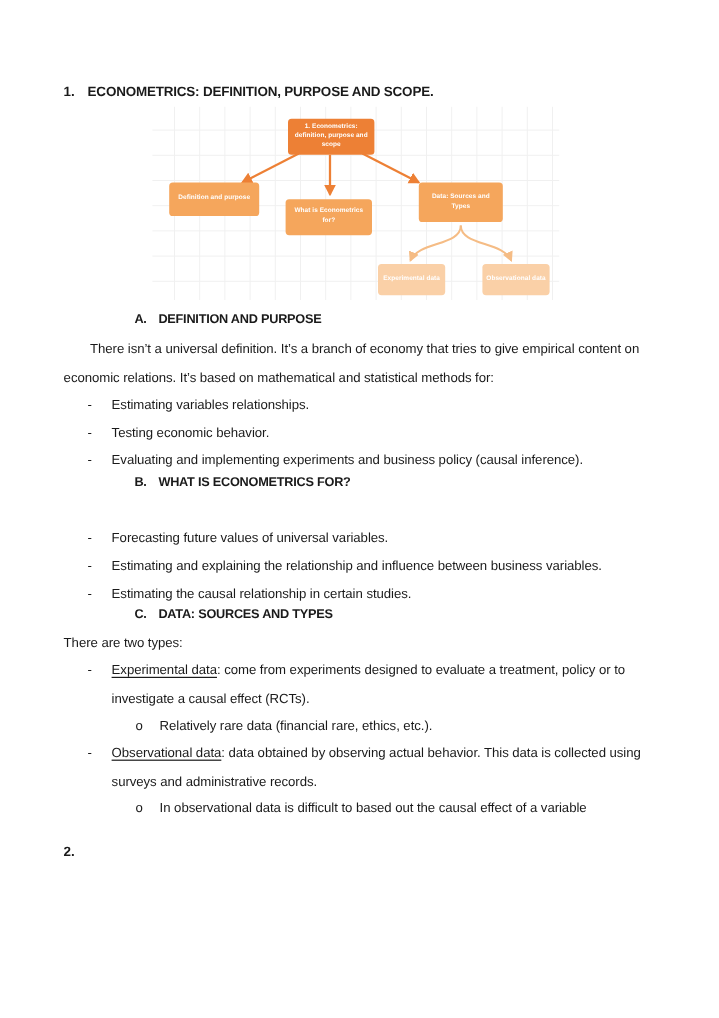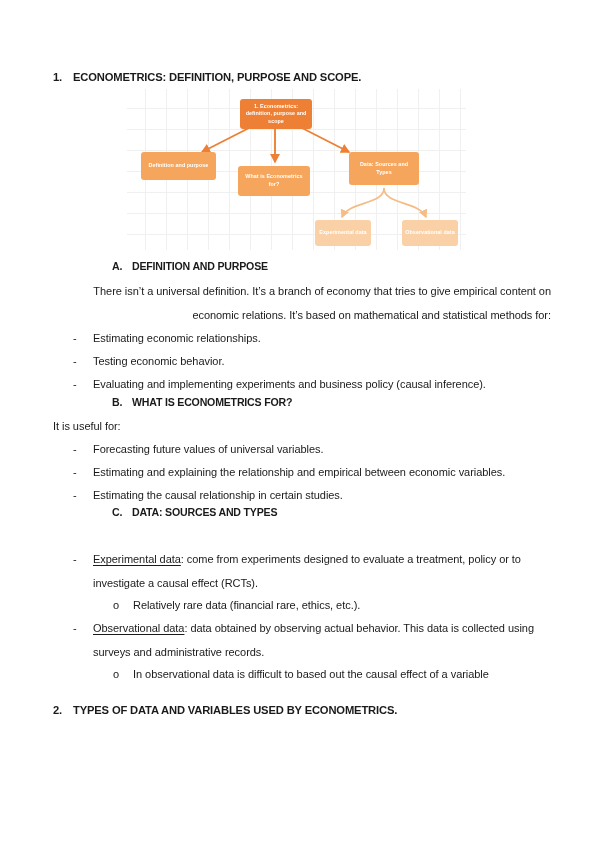--- a/index.html
+++ b/index.html
@@ -173,60 +173,60 @@
     <div class="node leaf" style="left:188px; top:131px; width:56px; height:26px;">Experimental data</div>
 
     <div class="node leaf" style="left:275px; top:131px; width:56px; height:26px;">Observational data</div>
   </div>
 
   <div class="h2" style="top:260px;">
     <span class="num">A.</span>
     <span>DEFINITION AND PURPOSE</span>
   </div>
 
-  <div class="para indent" style="top:280px;text-align:right;">There isn’t a universal definition. It’s a branch of economy that tries to give empirical content on economic relations. It’s based on mathematical and statistical methods for:</div>
+  <div class="para indent" style="top:280px;">There isn’t a universal definition. It’s a branch of economy that tries to give empirical content on economic relations. It’s based on mathematical and statistical methods for:</div>
 
   <div class="bullet" style="top:327px;">
     <span class="marker">-</span>
-    <span class="content">Estimating economic relationships.</span>
+    <span class="content">Estimating variables relationships.</span>
   </div>
   <div class="bullet" style="top:350px;">
     <span class="marker">-</span>
     <span class="content">Testing economic behavior.</span>
   </div>
   <div class="bullet" style="top:373px;">
     <span class="marker">-</span>
     <span class="content">Evaluating and implementing experiments and business policy (causal inference).</span>
   </div>
 
   <div class="h2" style="top:396px;">
     <span class="num">B.</span>
     <span>WHAT IS ECONOMETRICS FOR?</span>
   </div>
 
-  <div class="para" style="top:415px;">It is useful for:</div>
 
   <div class="bullet" style="top:438px;">
     <span class="marker">-</span>
     <span class="content">Forecasting future values of universal variables.</span>
   </div>
   <div class="bullet" style="top:461px;">
     <span class="marker">-</span>
-    <span class="content">Estimating and explaining the relationship and empirical between economic variables.</span>
+    <span class="content">Estimating and explaining the relationship and influence between business variables.</span>
   </div>
   <div class="bullet" style="top:484px;">
     <span class="marker">-</span>
     <span class="content">Estimating the causal relationship in certain studies.</span>
   </div>
 
   <div class="h2" style="top:506px;">
     <span class="num">C.</span>
     <span>DATA: SOURCES AND TYPES</span>
   </div>
 
+  <div class="para" style="top:525px;">There are two types:</div>
 
   <div class="bullet" style="top:548px;">
     <span class="marker">-</span>
     <span class="content"><span class="u">Experimental data</span><span>: come from experiments designed to evaluate a treatment, policy or to investigate a causal effect (RCTs).</span></span>
   </div>
 
   <div class="bullet sub" style="top:594px;">
     <span class="marker">o</span>
     <span class="content">Relatively rare data (financial rare, ethics, etc.).</span>
   </div>
@@ -236,16 +236,15 @@
     <span class="content"><span class="u">Observational data</span><span>: data obtained by observing actual behavior. This data is collected using surveys and administrative records.</span></span>
   </div>
 
   <div class="bullet sub" style="top:663px;">
     <span class="marker">o</span>
     <span class="content">In observational data is difficult to based out the causal effect of a variable</span>
   </div>
 
   <div class="h1" style="top:704px;">
     <span class="num">2.</span>
-    <span class="txt">TYPES OF DATA AND VARIABLES USED BY ECONOMETRICS.</span>
   </div>
 
 </div>
 
 </body></html>

